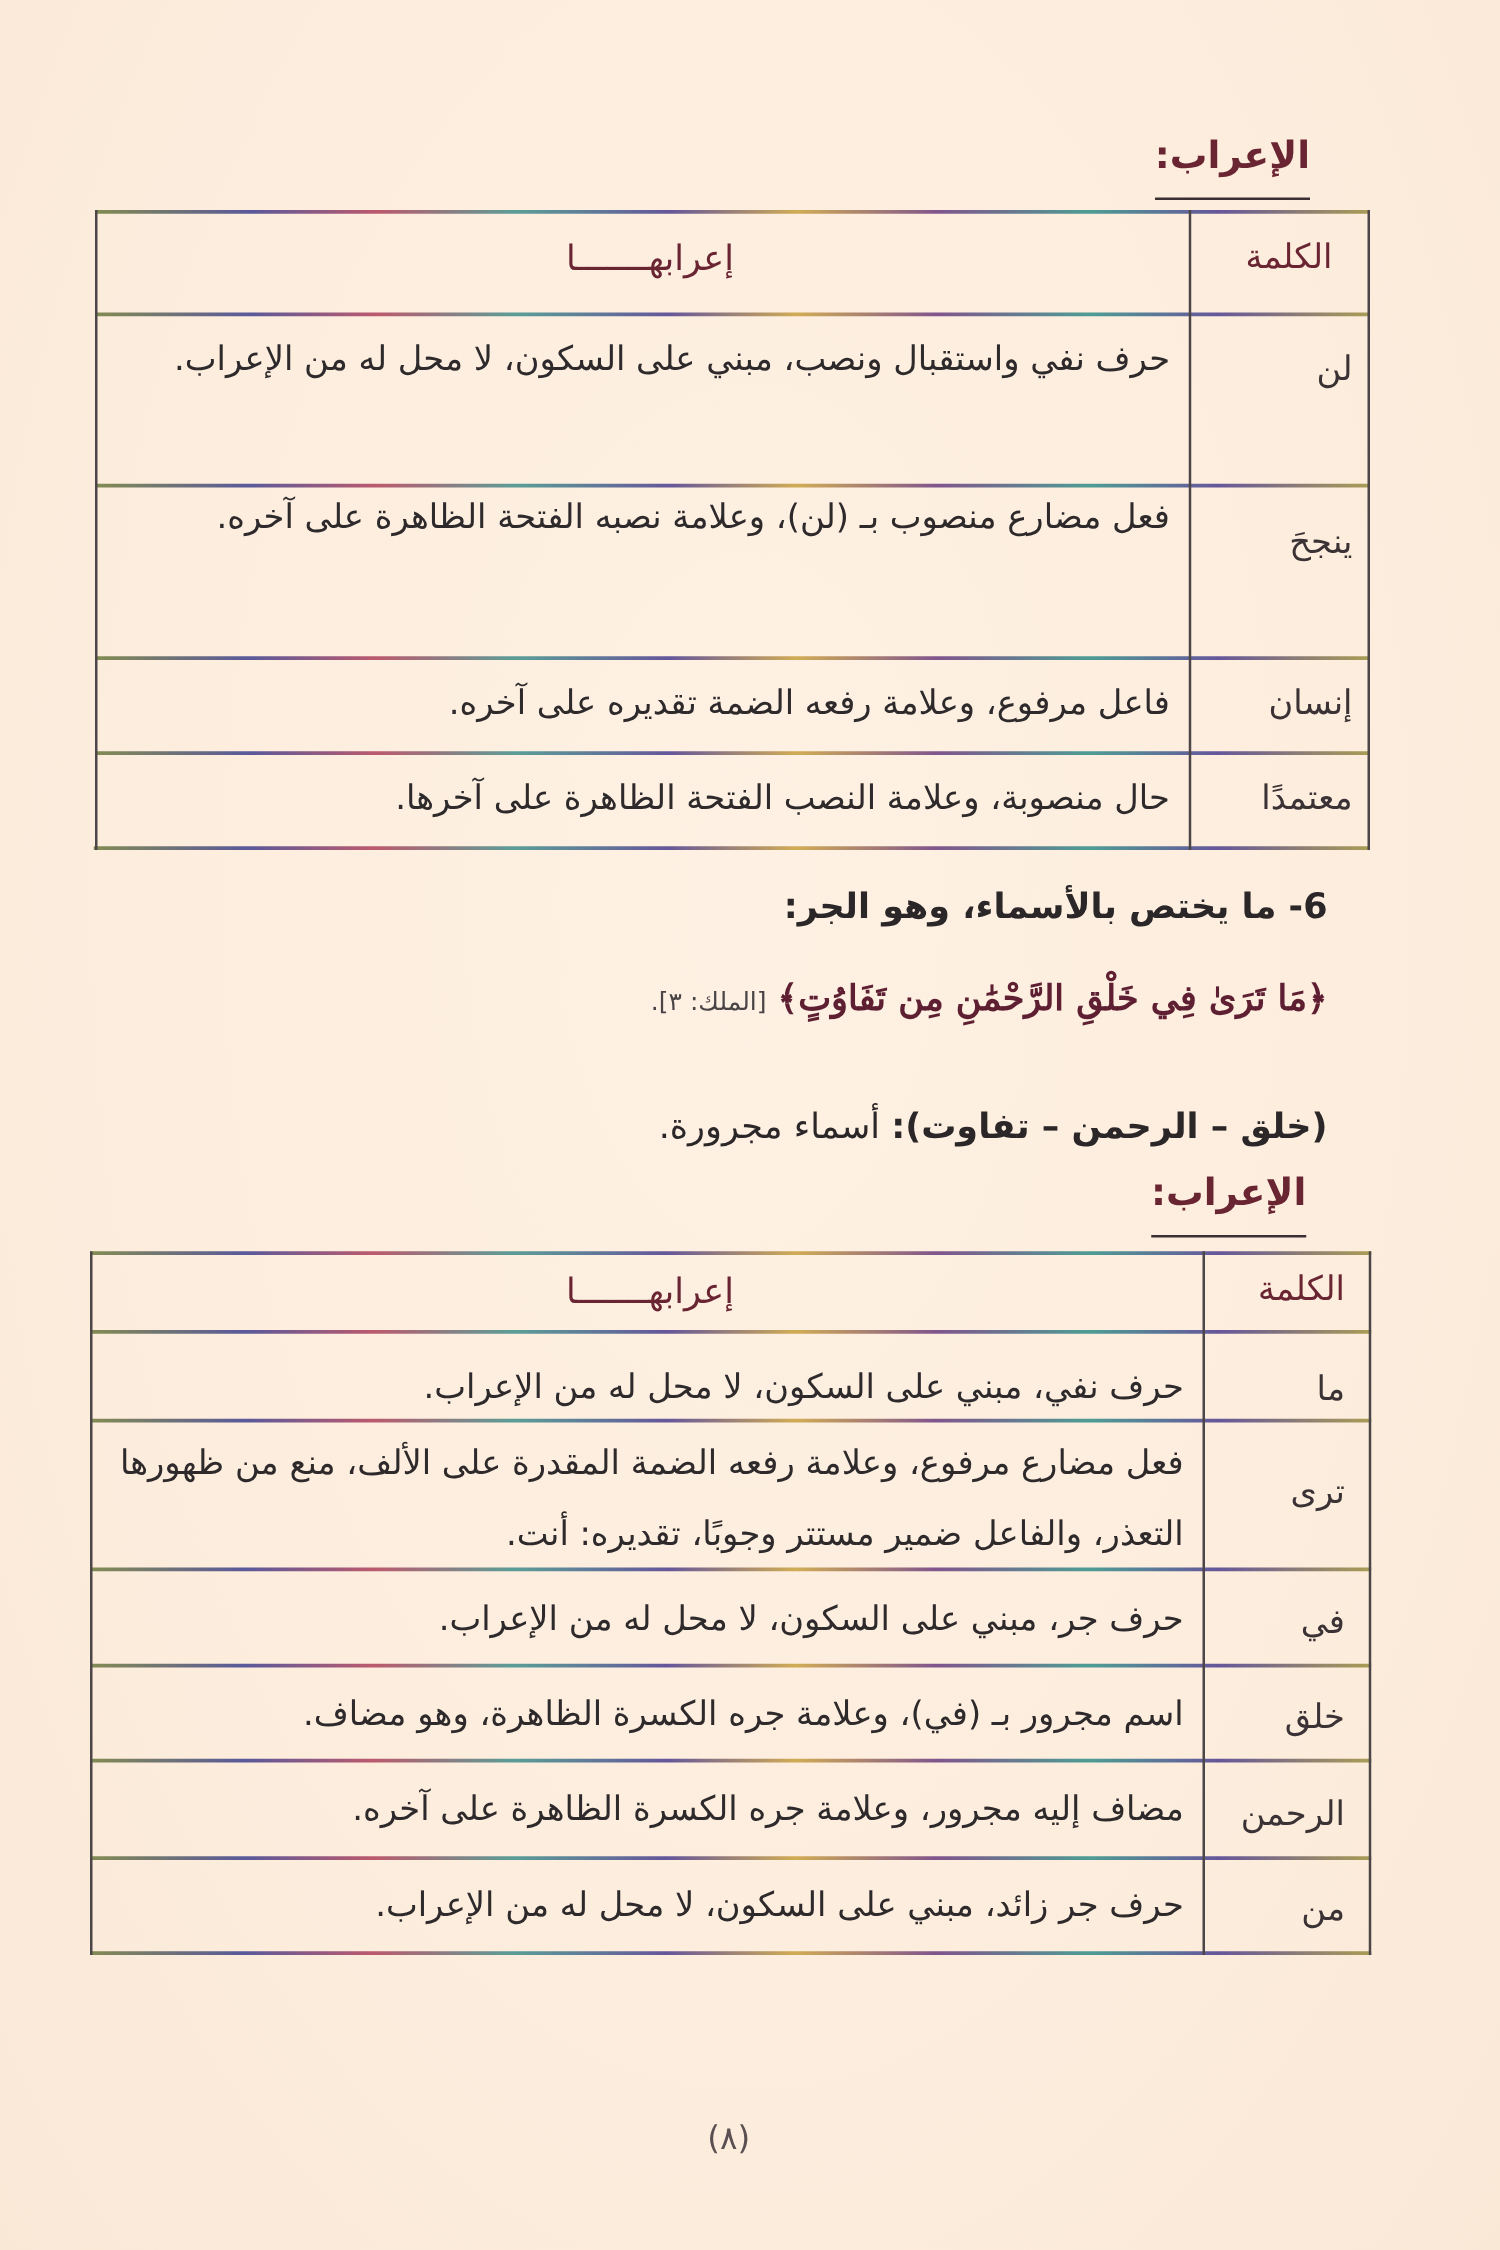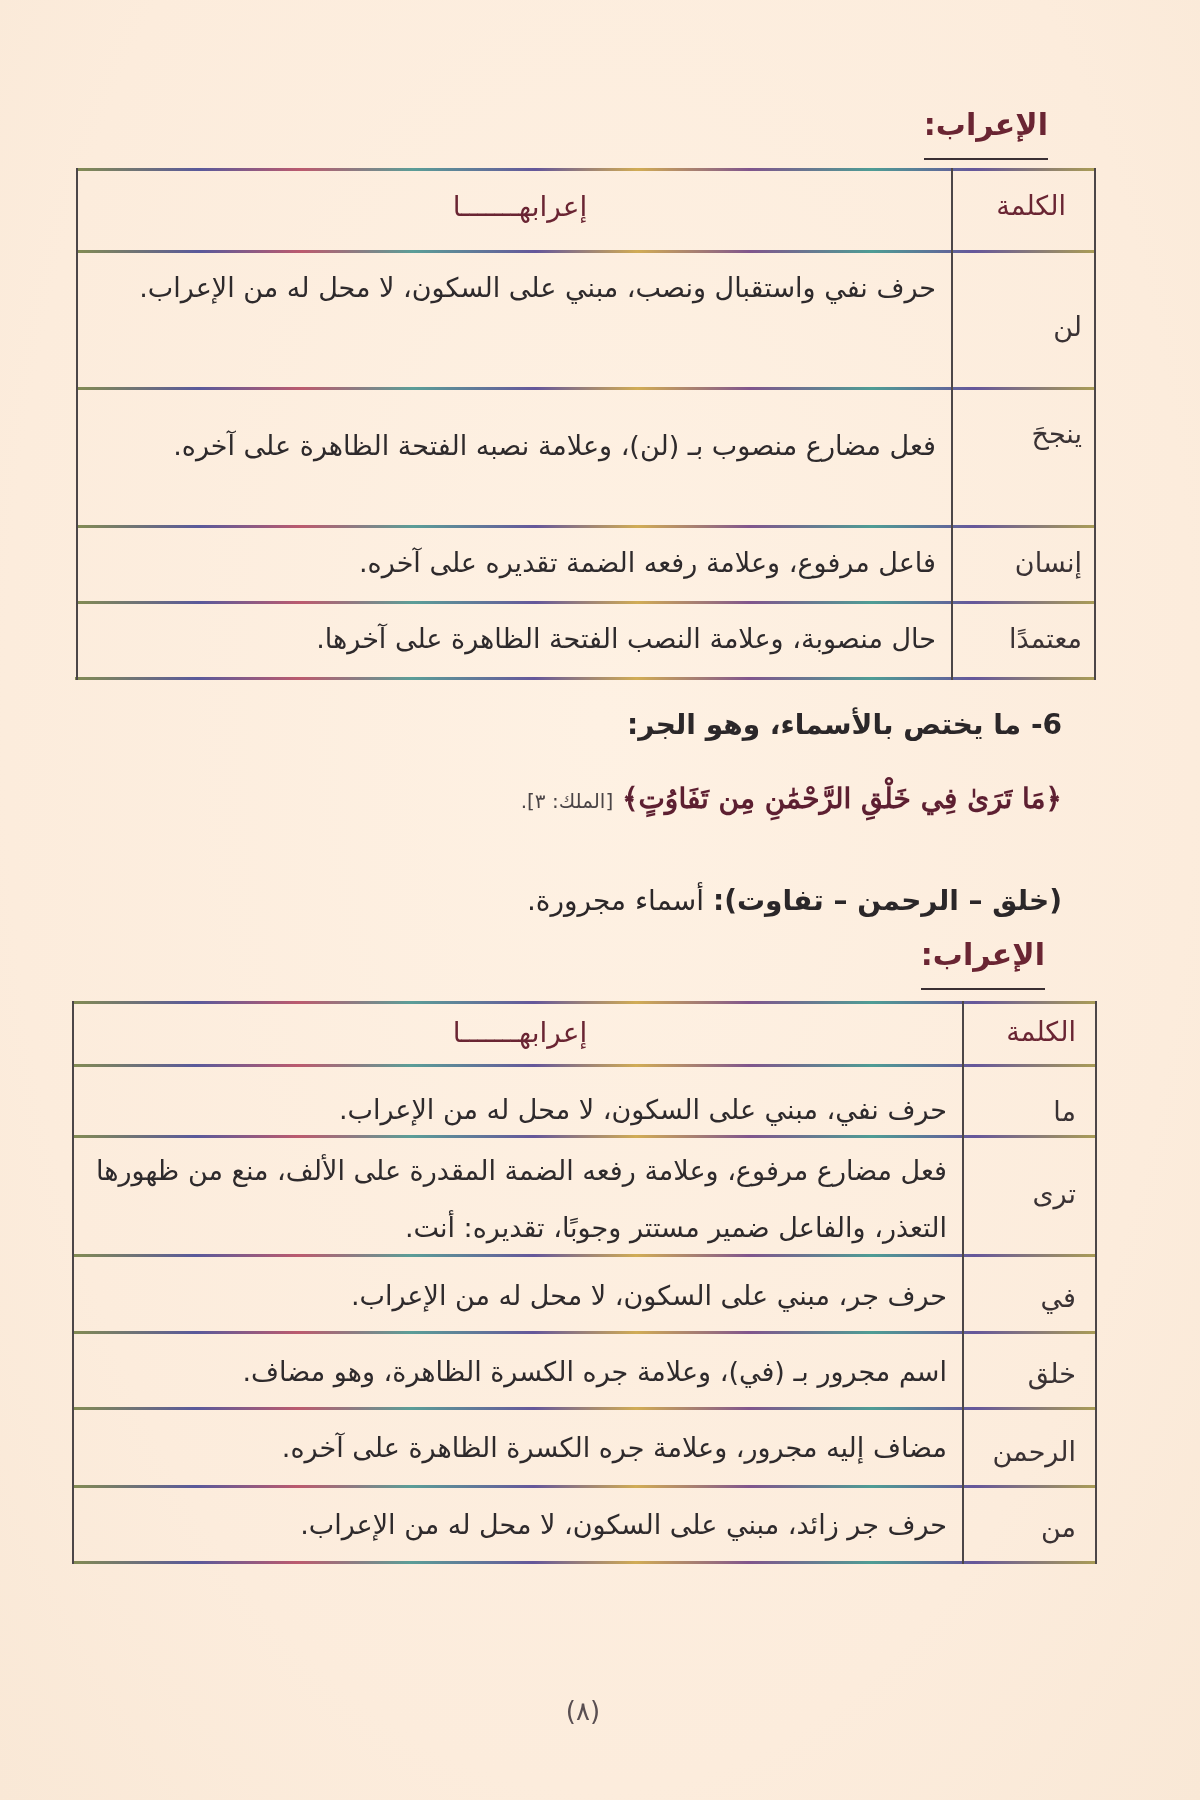--- a/index.html
+++ b/index.html
@@ -122,25 +122,25 @@
     <div class="rule" style="left:77px; width:1019px; top:601px;"></div>
     <div class="rule" style="left:75px; width:1021px; top:677px;"></div>
 
     <div class="vline" style="left:76px; top:168px; height:512px;"></div>
     <div class="vline" style="left:951px; top:168px; height:512px;"></div>
     <div class="vline" style="left:1094px; top:168px; height:512px;"></div>
 
     <div class="hdr-word" style="right:134px; top:190px;">الكلمة</div>
     <div class="hdr-irab" style="left:380px; width:280px; top:190px;">إعرابهـــــــا</div>
 
-    <div class="word-text" style="right:118px; top:280px;margin-top:31px;">لن</div>
+    <div class="word-text" style="right:118px; top:280px;">لن</div>
     <div class="cell-text" style="right:264px; left:88px; top:258px;">حرف نفي واستقبال ونصب، مبني على السكون، لا محل له من الإعراب.</div>
 
     <div class="word-text" style="right:118px; top:418px;">ينجحَ</div>
-    <div class="cell-text" style="right:264px; left:88px; top:416px;">فعل مضارع منصوب بـ (لن)، وعلامة نصبه الفتحة الظاهرة على آخره.</div>
+    <div class="cell-text" style="right:264px; left:88px; top:384px;">فعل مضارع منصوب بـ (لن)، وعلامة نصبه الفتحة الظاهرة على آخره.</div>
 
     <div class="word-text" style="right:118px; top:547px;">إنسان</div>
     <div class="cell-text" style="right:264px; left:88px; top:533px;">فاعل مرفوع، وعلامة رفعه الضمة تقديره على آخره.</div>
 
     <div class="word-text" style="right:118px; top:623px;margin-left:44px;">معتمدًا</div>
     <div class="cell-text" style="right:264px; left:88px; top:609px;">حال منصوبة، وعلامة النصب الفتحة الظاهرة على آخرها.</div>
   </div>
 
   <div class="body-line bold" style="right:138px; top:708px;">6- ما يختص بالأسماء، وهو الجر:</div>
 

